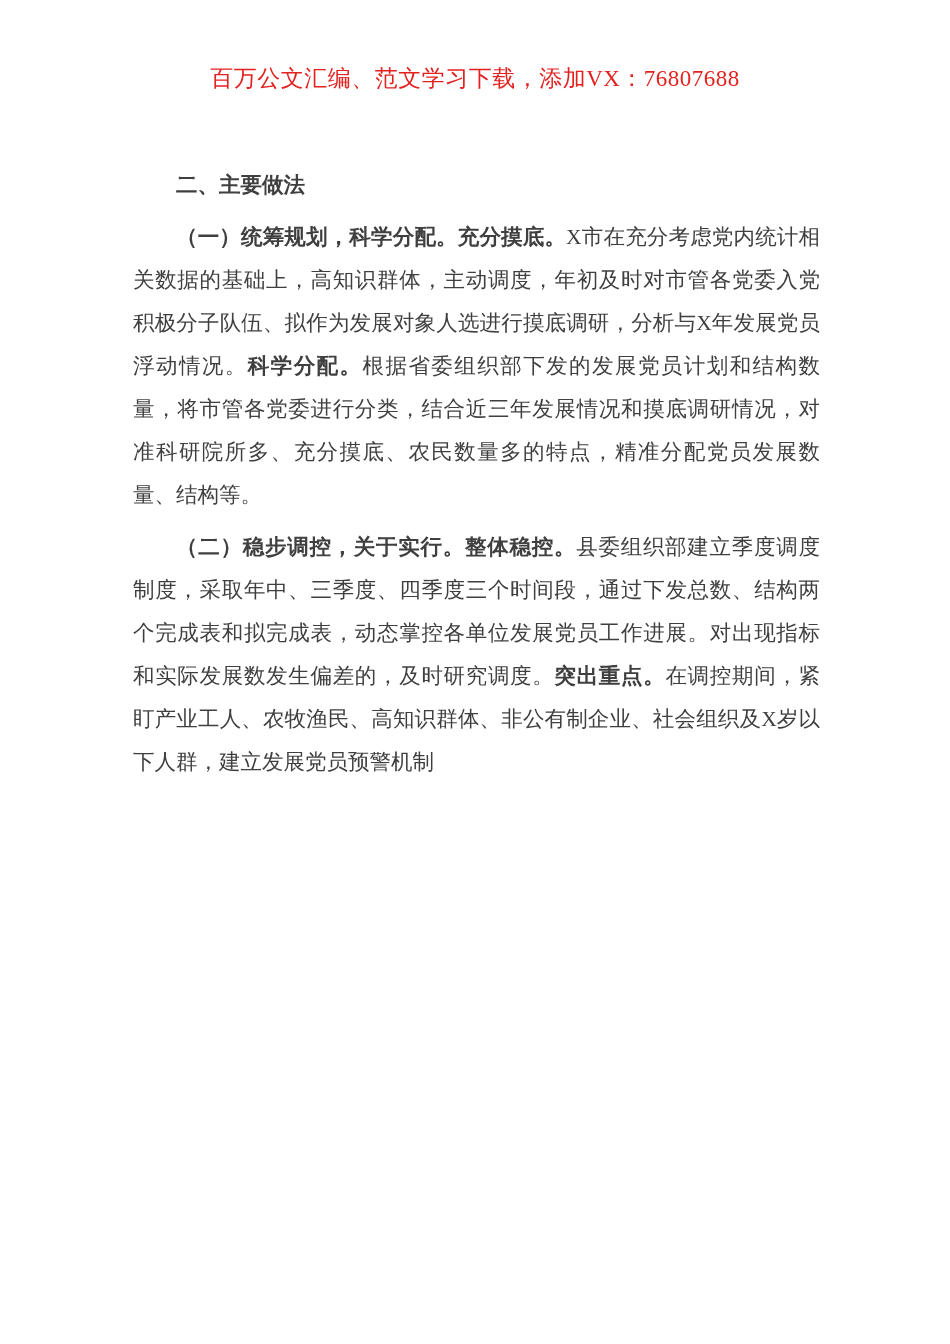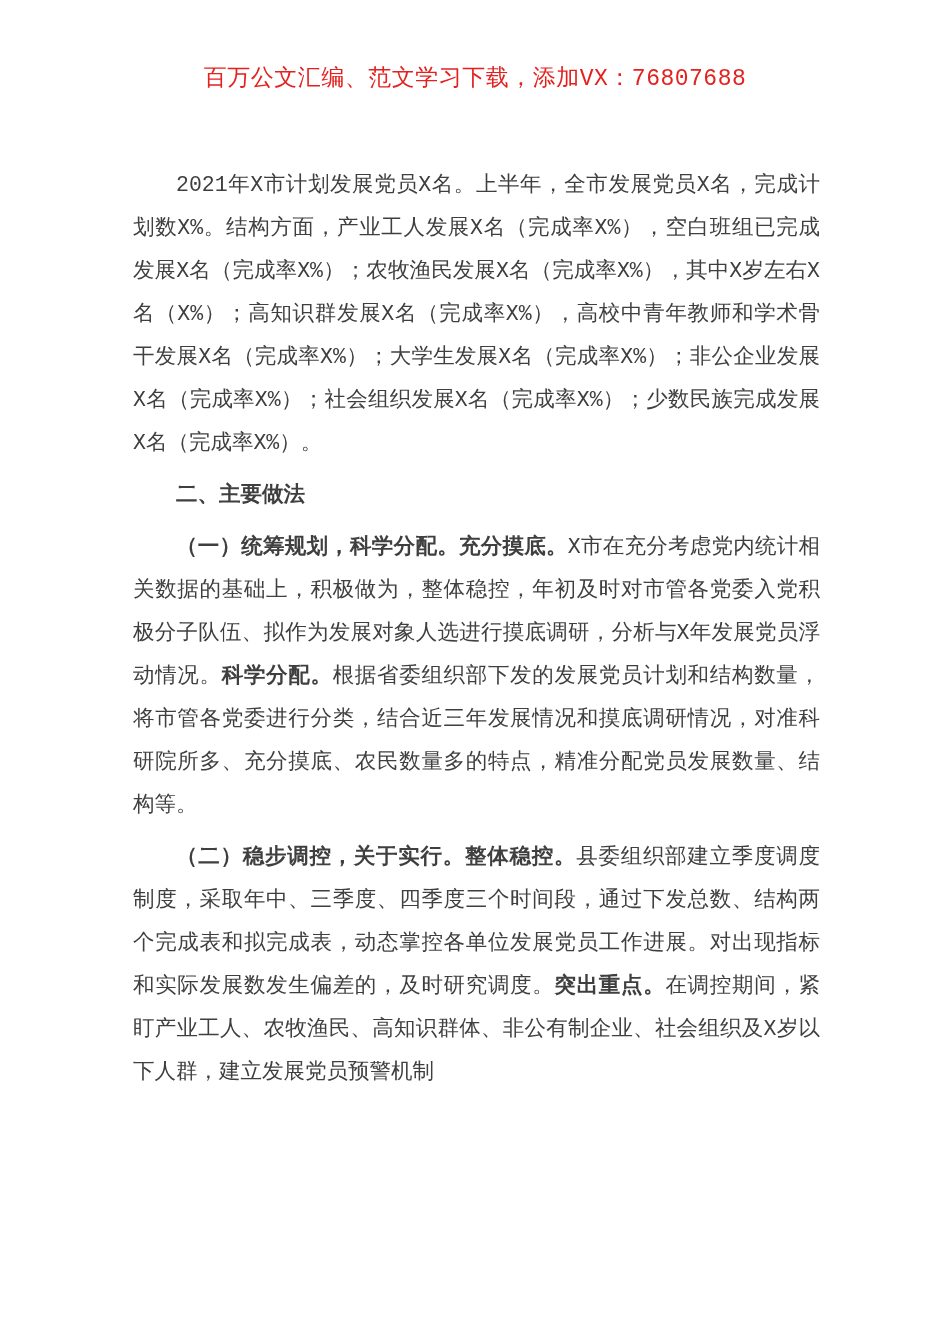--- a/index.html
+++ b/index.html
@@ -7,21 +7,21 @@
     padding: 0;
     background: #ffffff;
   }
   .page {
     position: relative;
     width: 950px;
     height: 1168px;
     margin: 0 auto;
     background: #ffffff;
     overflow: hidden;
-    font-family: Liberation Mono, monospace;
+    font-family: Liberation Serif, serif;
   }
   .promo {
     padding-top: 66px;
     text-align: center;
     font-size: 23px;
     line-height: 26px;
     letter-spacing: 0.5px;
     font-weight: 400;
   }
   .doc {
@@ -42,18 +42,17 @@
   .doc b {
     font-weight: 700;
   }
 </style>
 </head>
 <body>
 
 <div class="page">
   <div class="promo" style="color: rgb(227, 34, 32);">百万公文汇编、范文学习下载，添加VX：76807688</div>
   <div class="doc" style="color: rgb(63, 63, 63);">
-      <p class="body"><span>2021年X市计划发展党员X名。上半年，全市发展党员X名，完成计划数X%。结构方面，产业工人发展X名（完成率X%），空白班组已完成发展X名（完成率X%）；农牧渔民发展X名（完成率X%），其中X岁左右X名（X%）；高知识群发展X名（完成率X%），高校中青年教师和学术骨干发展X名（完成率X%）；大学生发展X名（完成率X%）；非公企业发展X名（完成率X%）；社会组织发展X名（完成率X%）；少数民族完成发展X名（完成率X%）。</span></p>
       <p class="heading"><b>二、主要做法</b></p>
-      <p class="body"><b>（一）统筹规划，科学分配。充分摸底。</b><span>X市在充分考虑党内统计相关数据的基础上，积极做为，整体稳控，年初及时对市管各党委入党积极分子队伍、拟作为发展对象人选进行摸底调研，分析与X年发展党员浮动情况。</span><b>科学分配。</b><span>根据省委组织部下发的发展党员计划和结构数量，将市管各党委进行分类，结合近三年发展情况和摸底调研情况，对准科研院所多、充分摸底、农民数量多的特点，精准分配党员发展数量、结构等。</span></p>
+      <p class="body"><b>（一）统筹规划，科学分配。充分摸底。</b><span>X市在充分考虑党内统计相关数据的基础上，高知识群体，主动调度，年初及时对市管各党委入党积极分子队伍、拟作为发展对象人选进行摸底调研，分析与X年发展党员浮动情况。</span><b>科学分配。</b><span>根据省委组织部下发的发展党员计划和结构数量，将市管各党委进行分类，结合近三年发展情况和摸底调研情况，对准科研院所多、充分摸底、农民数量多的特点，精准分配党员发展数量、结构等。</span></p>
       <p class="body"><b>（二）稳步调控，关于实行。整体稳控。</b><span>县委组织部建立季度调度制度，采取年中、三季度、四季度三个时间段，通过下发总数、结构两个完成表和拟完成表，动态掌控各单位发展党员工作进展。对出现指标和实际发展数发生偏差的，及时研究调度。</span><b>突出重点。</b><span>在调控期间，紧盯产业工人、农牧渔民、高知识群体、非公有制企业、社会组织及X岁以下人群，建立发展党员预警机制</span></p>
     </div>
 </div>
 
 </body></html>

